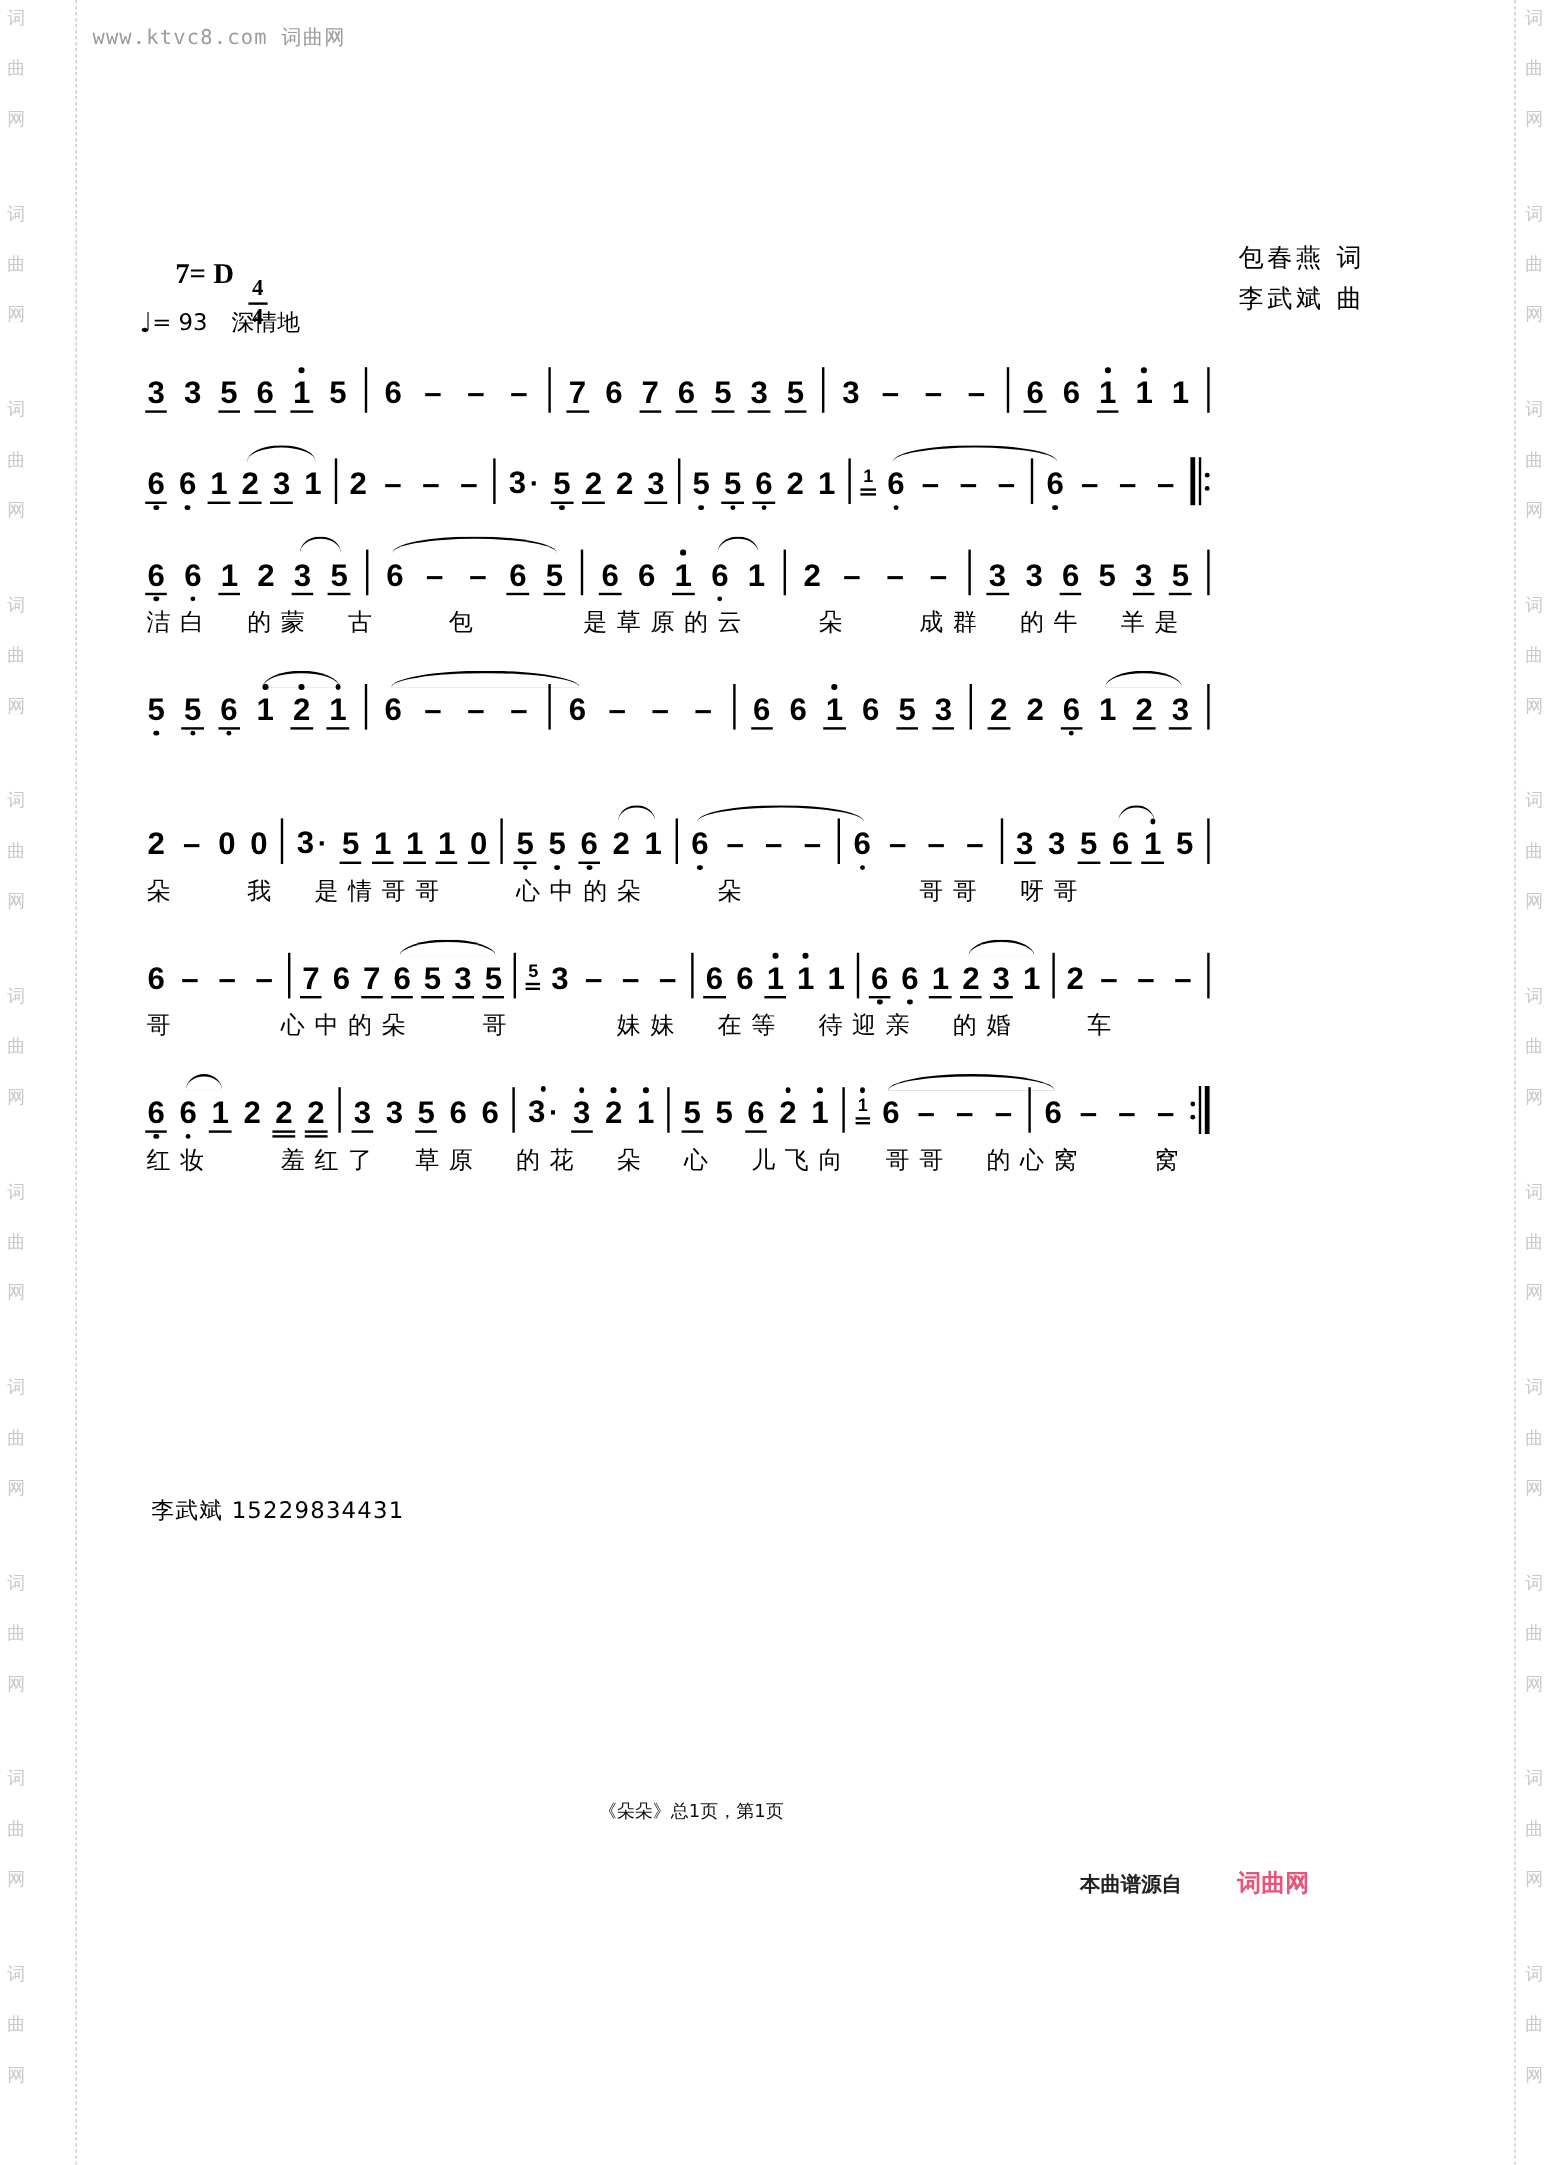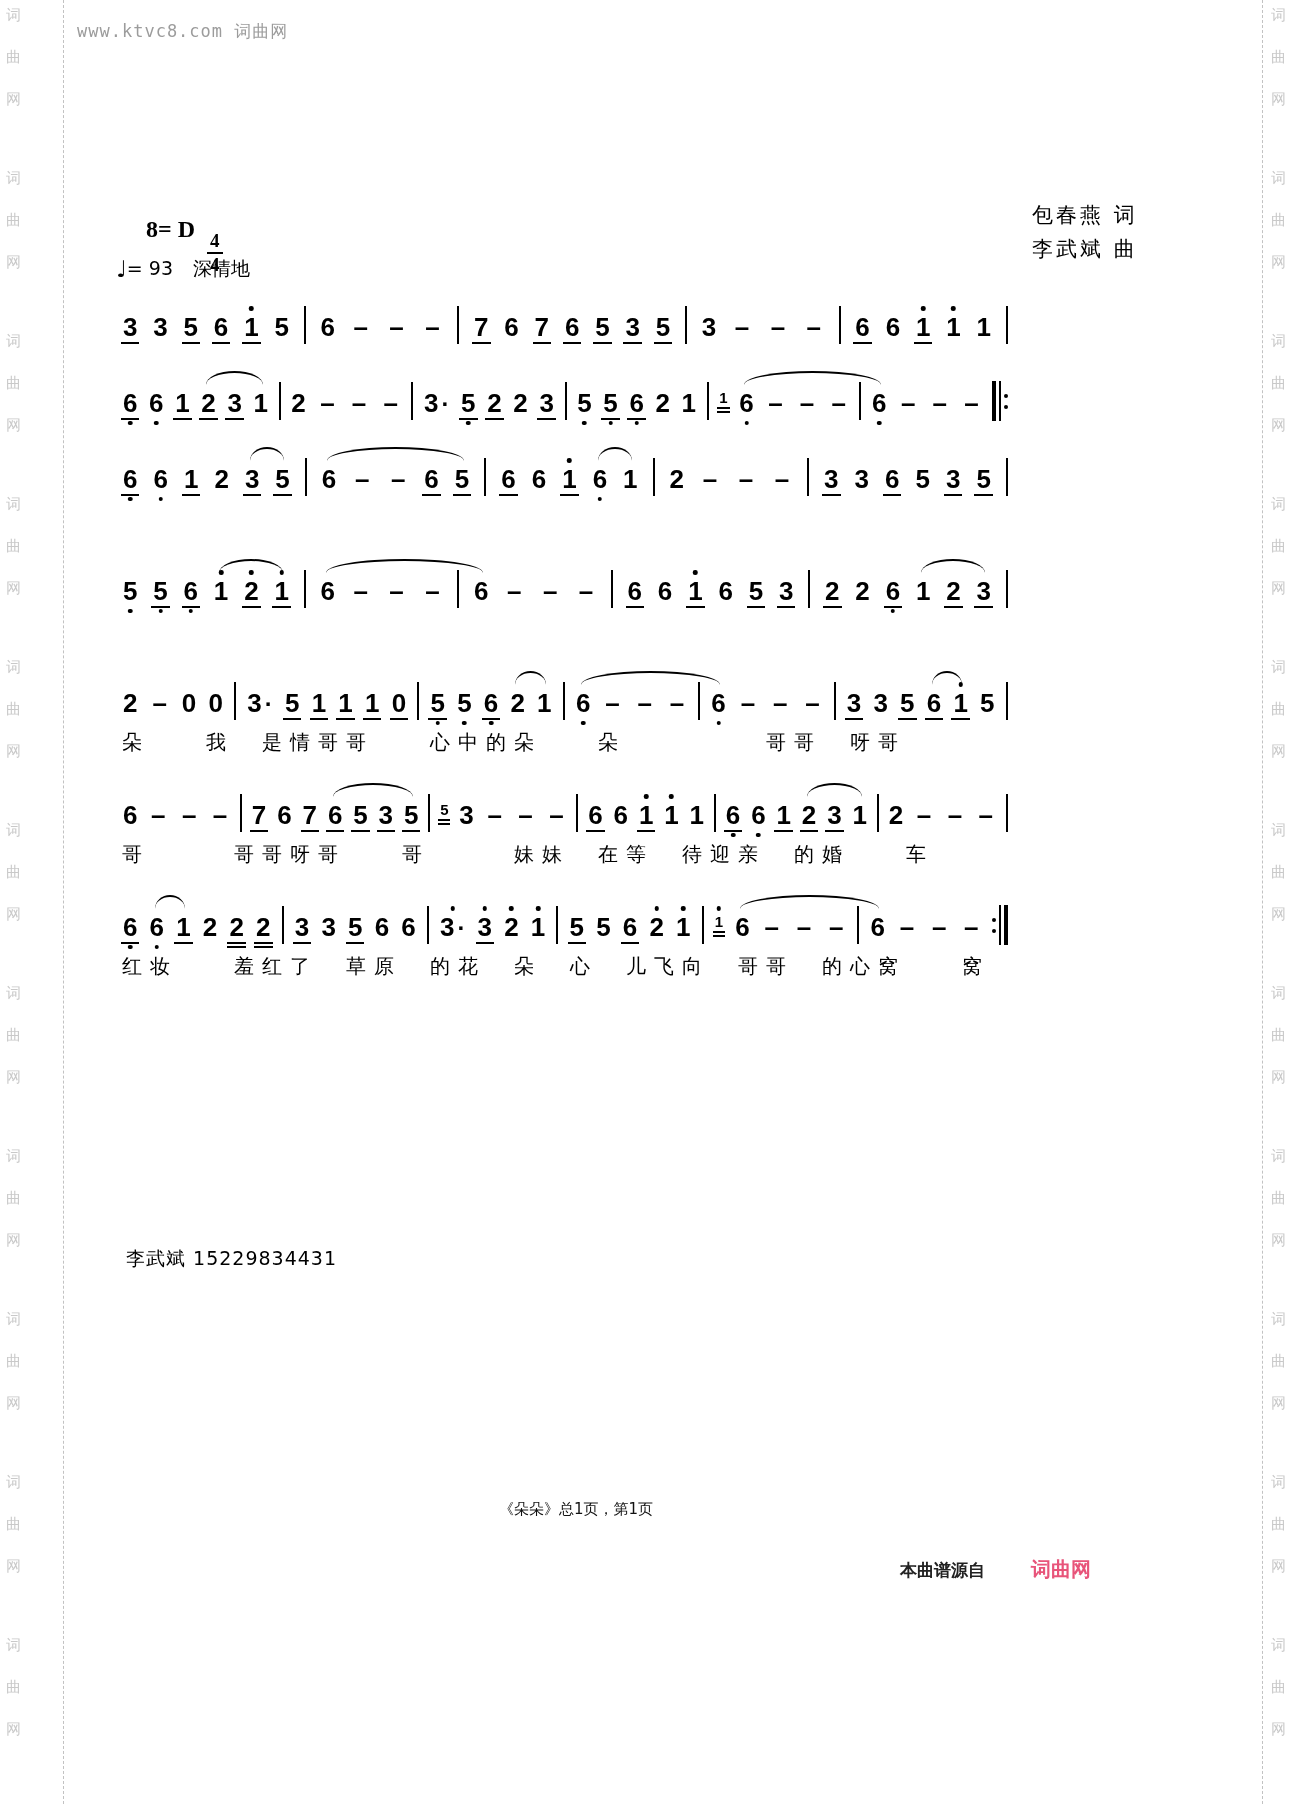--- a/index.html
+++ b/index.html
@@ -138,21 +138,21 @@
       <span style="top: 1559px;">网</span>
       <span style="top: 1638px;">词</span>
       <span style="top: 1680px;">曲</span>
       <span style="top: 1722px;">网</span>
     </div>
 
   <div id="top-watermark">www.ktvc8.com 词曲网</div>
 
 
   <div id="key">
-    <span>8= D</span><span class="frac">
+    <span>7= D</span><span class="frac">
         <span class="fnum">4</span>
         <span class="fden">4</span>
       </span>
   </div>
 
   <div id="tempo">
     <span class="qnote">♩</span><span>= 93</span><span class="expr">深情地</span>
   </div>
 
   <div id="credits">
@@ -274,20 +274,21 @@
           <span class="tok"><span>3</span></span>
           <span class="tok"><span>6</span><i class="ul u1"></i></span>
           <span class="tok"><span>5</span></span>
           <span class="tok"><span>3</span><i class="ul u1"></i></span>
           <span class="tok"><span>5</span><i class="ul u1"></i></span>
           <span class="bar"></span>
           <div class="slur" style="left: 127.6px; width: 34.8px;"></div>
           <div class="slur" style="left: 204.6px; width: 137.8px;"></div>
           <div class="slur" style="left: 475.6px; width: 34.8px;"></div>
         </div>
+        <div class="lyric-row">洁白　的蒙　古　　包　　　是草原的云　　朵　　成群　的牛　羊是</div>
       </div>
       <div class="mline haslyr">
         <div class="note-row">
           <span class="tok"><span>5</span><i class="dot db"></i></span>
           <span class="tok"><span>5</span><i class="dot db"></i><i class="ul u1"></i></span>
           <span class="tok"><span>6</span><i class="dot db"></i><i class="ul u1"></i></span>
           <span class="tok"><span>1</span><i class="dot da"></i></span>
           <span class="tok"><span>2</span><i class="dot da"></i><i class="ul u1"></i></span>
           <span class="tok"><span>1</span><i class="dot da"></i><i class="ul u1"></i></span>
           <span class="bar"></span>
@@ -398,21 +399,21 @@
           <span class="tok"><span>1</span></span>
           <span class="bar"></span>
           <span class="tok"><span>2</span></span>
           <span class="dash">–</span>
           <span class="dash">–</span>
           <span class="dash">–</span>
           <span class="bar"></span>
           <div class="slur" style="left: 210.6px; width: 80.8px;"></div>
           <div class="slur" style="left: 684.6px; width: 55.8px;"></div>
         </div>
-        <div class="lyric-row">哥　　　哥哥呀哥　　哥　　　妹妹　在等　待迎亲　的婚　　车</div>
+        <div class="lyric-row">哥　　　心中的朵　　哥　　　妹妹　在等　待迎亲　的婚　　车</div>
       </div>
       <div class="mline haslyr">
         <div class="note-row">
           <span class="tok"><span>6</span><i class="dot db"></i><i class="ul u1"></i></span>
           <span class="tok"><span>6</span><i class="dot db"></i></span>
           <span class="tok"><span>1</span><i class="ul u1"></i></span>
           <span class="tok"><span>2</span></span>
           <span class="tok"><span>2</span><i class="ul u1"></i><i class="ul u2"></i></span>
           <span class="tok"><span>2</span><i class="ul u1"></i><i class="ul u2"></i></span>
           <span class="bar"></span>

